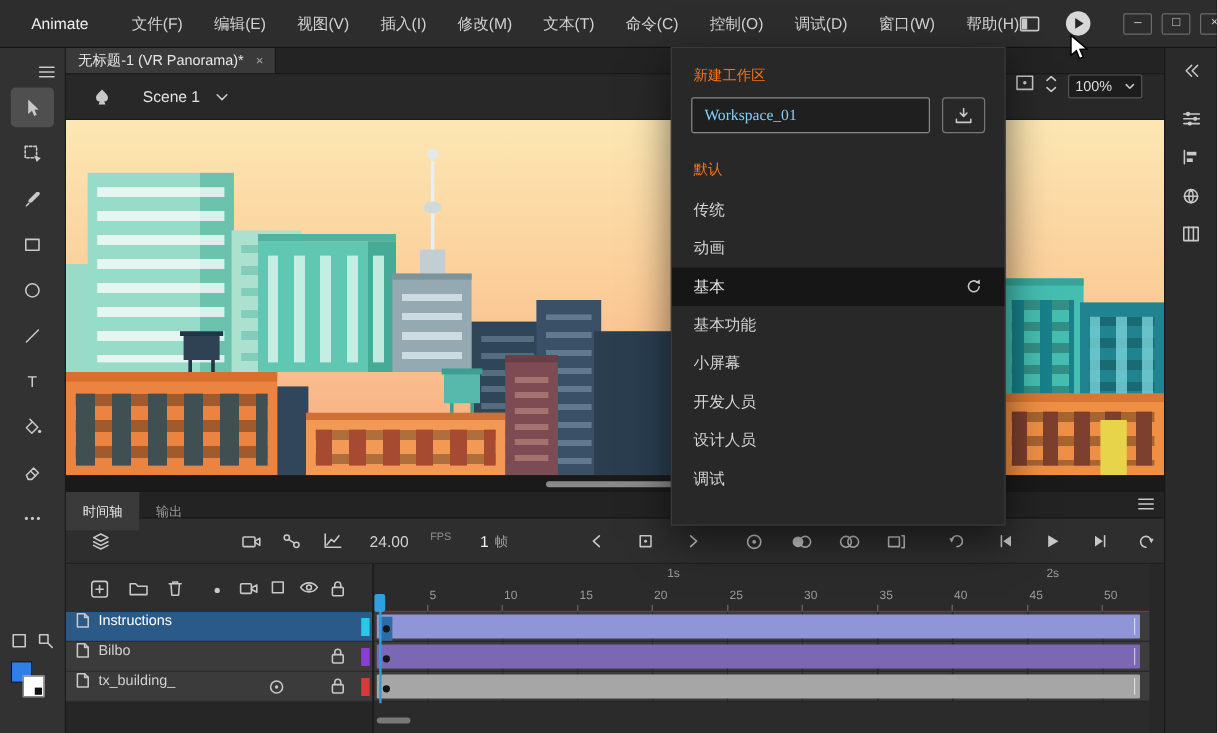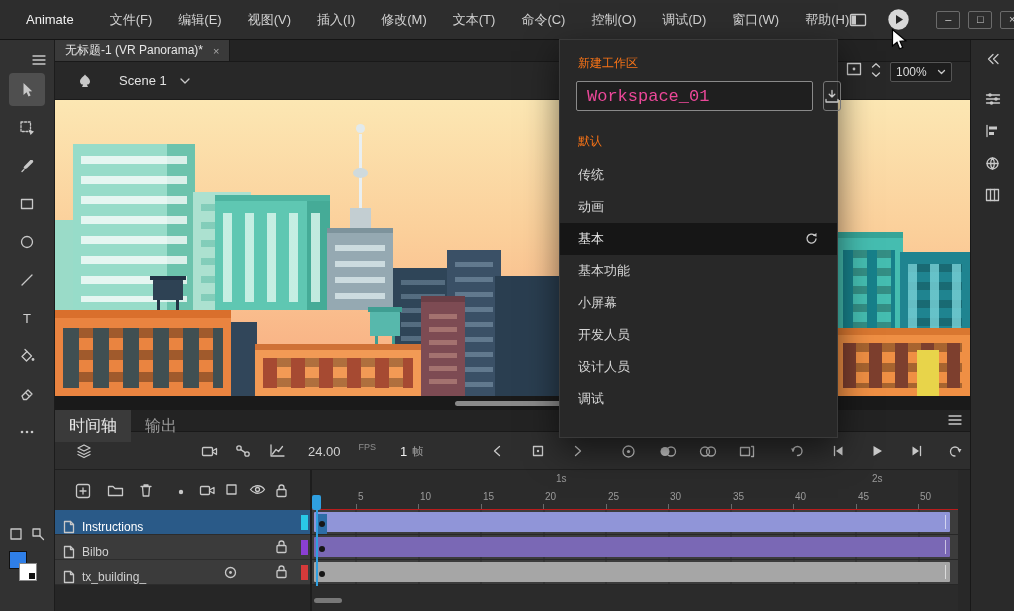--- a/index.html
+++ b/index.html
@@ -54,38 +54,38 @@
   #canvas .b{position:absolute}
   .winrows{position:absolute;left:8px;right:8px;top:12px;bottom:8px}
 
   
   #pasteboard{position:absolute;left:55px;top:396px;width:915px;height:14px;background:#1a1a1a}
   #canvas-hscroll{position:absolute;left:400px;top:5px;width:258px;height:5px;border-radius:3px;background:#8a8a8a}
 
   
   #timeline{position:absolute;left:55px;top:410px;width:915px;height:201px;background:#2e2e2e}
   #tl-tabs{position:absolute;left:0;top:0;width:100%;height:22px;background:#232323;display:flex;border-bottom:1px solid #191919}
-  .tl-tab{padding:16px 14px;display:flex;align-items:center;font-size:16px;color:#9a9a9a}
+  .tl-tab{padding:16px 14px;display:flex;align-items:center;font-size:11px;color:#9a9a9a}
   .tl-tab.active{background:#3a3a3a;color:#e8e8e8}
   #tl-panel-menu{position:absolute;right:8px;top:4px}
   #tl-toolbar{position:absolute;left:0;top:22px;width:100%;height:38px;border-bottom:1px solid #1f1f1f}
   .tbtn{position:absolute;top:7px;width:24px;height:24px;display:flex;align-items:center;justify-content:center;border-radius:3px}
   #fps-block{position:absolute;left:253px;top:0;height:38px;display:flex;align-items:center}
   #fps-block .v{font-size:13px;color:#d0d0d0}
   #fps-block .u{font-size:9px;color:#8f8f8f;margin-left:18px;transform:translateY(-4px)}
   #frame-block{position:absolute;left:345px;top:0;height:38px;display:flex;align-items:center}
   #frame-block .v{font-size:13px;color:#efefef}
   #frame-block .u{font-size:11px;color:#a0a0a0;margin-left:5px}
 
   #tl-content{position:absolute;left:0;top:60px;width:100%;height:141px}
   #layerpanel{position:absolute;left:0;top:0;width:255px;height:141px;background:#2e2e2e}
   #layer-header{position:absolute;left:0;top:0;width:255px;height:40px}
   #layer-header .hic{position:absolute;top:13px}
   .lrow{position:absolute;left:0;width:255px;height:25px;background:#3b3b3b;border-bottom:1px solid #2c2c2c;
-        display:flex;align-items:flex-end;font-size:12px;color:#d0d0d0}
+        display:flex;align-items:flex-start;font-size:12px;color:#d0d0d0}
   .lrow.sel{background:#2a5a88;color:#fff}
   .lrow .licon{margin:0 6px 0 7px}
   .lrow .cell{position:absolute;top:4px}
   .lswatch{position:absolute;left:246px;top:5px;width:7px;height:15px}
   #layer-empty{position:absolute;left:0;top:115px;width:255px;height:26px;background:#262626}
   #vdivider{position:absolute;left:255px;top:0;width:2px;height:141px;background:#1d1d1d}
 
   #spans{position:absolute;left:257px;top:0;width:646px;height:141px;background:#2b2b2b}
   #ruler{position:absolute;left:0;top:0;width:646px;height:40px;border-bottom:1px solid #b91c1c;color:#9a9a9a}
   #ruler .sec{position:absolute;top:3px;font-size:10px}
@@ -107,21 +107,21 @@
   #dock{position:absolute;left:970px;top:40px;width:44px;height:571px;background:#2a2a2a;
         border-left:1px solid #181818;display:flex;flex-direction:column;align-items:center}
   .dockic{width:28px;height:26px;display:flex;align-items:center;justify-content:center;margin-top:6px}
 
   
   #wsmenu{position:absolute;left:559px;top:39px;width:279px;height:399px;background:#282828;
           border:1px solid #3a3a3a;box-shadow:0 12px 32px rgba(0,0,0,.55);z-index:60}
   .ws-label{color:#f97316;font-size:12px;padding:15px 18px 9px}
   #ws-inputrow{display:flex;align-items:center;gap:10px;padding:0 16px}
   #ws-input{flex:1;height:30px;background:#1f1f1f;border:1px solid #8a8a8a;border-radius:2px;
-            color:#ec4899;font-size:17px;padding:0 10px;font-family:Liberation Mono, monospace;outline:none}
+            color:#7dd3fc;font-size:13px;padding:0 10px;font-family:Liberation Serif, serif;outline:none}
   #ws-save{width:36px;height:30px;border:1px solid #777;border-radius:3px;background:none;
            display:flex;align-items:center;justify-content:center}
   .wsitem{height:32px;display:flex;align-items:center;padding:0 18px;color:#d6d6d6;font-size:13px}
   .wsitem.selected{background:#161616;color:#e8e8e8}
   .wsitem .reset{margin-left:auto}
 
   
   #cursor{position:absolute;left:891px;top:28px;z-index:200;pointer-events:none}
 </style>
 </head>

